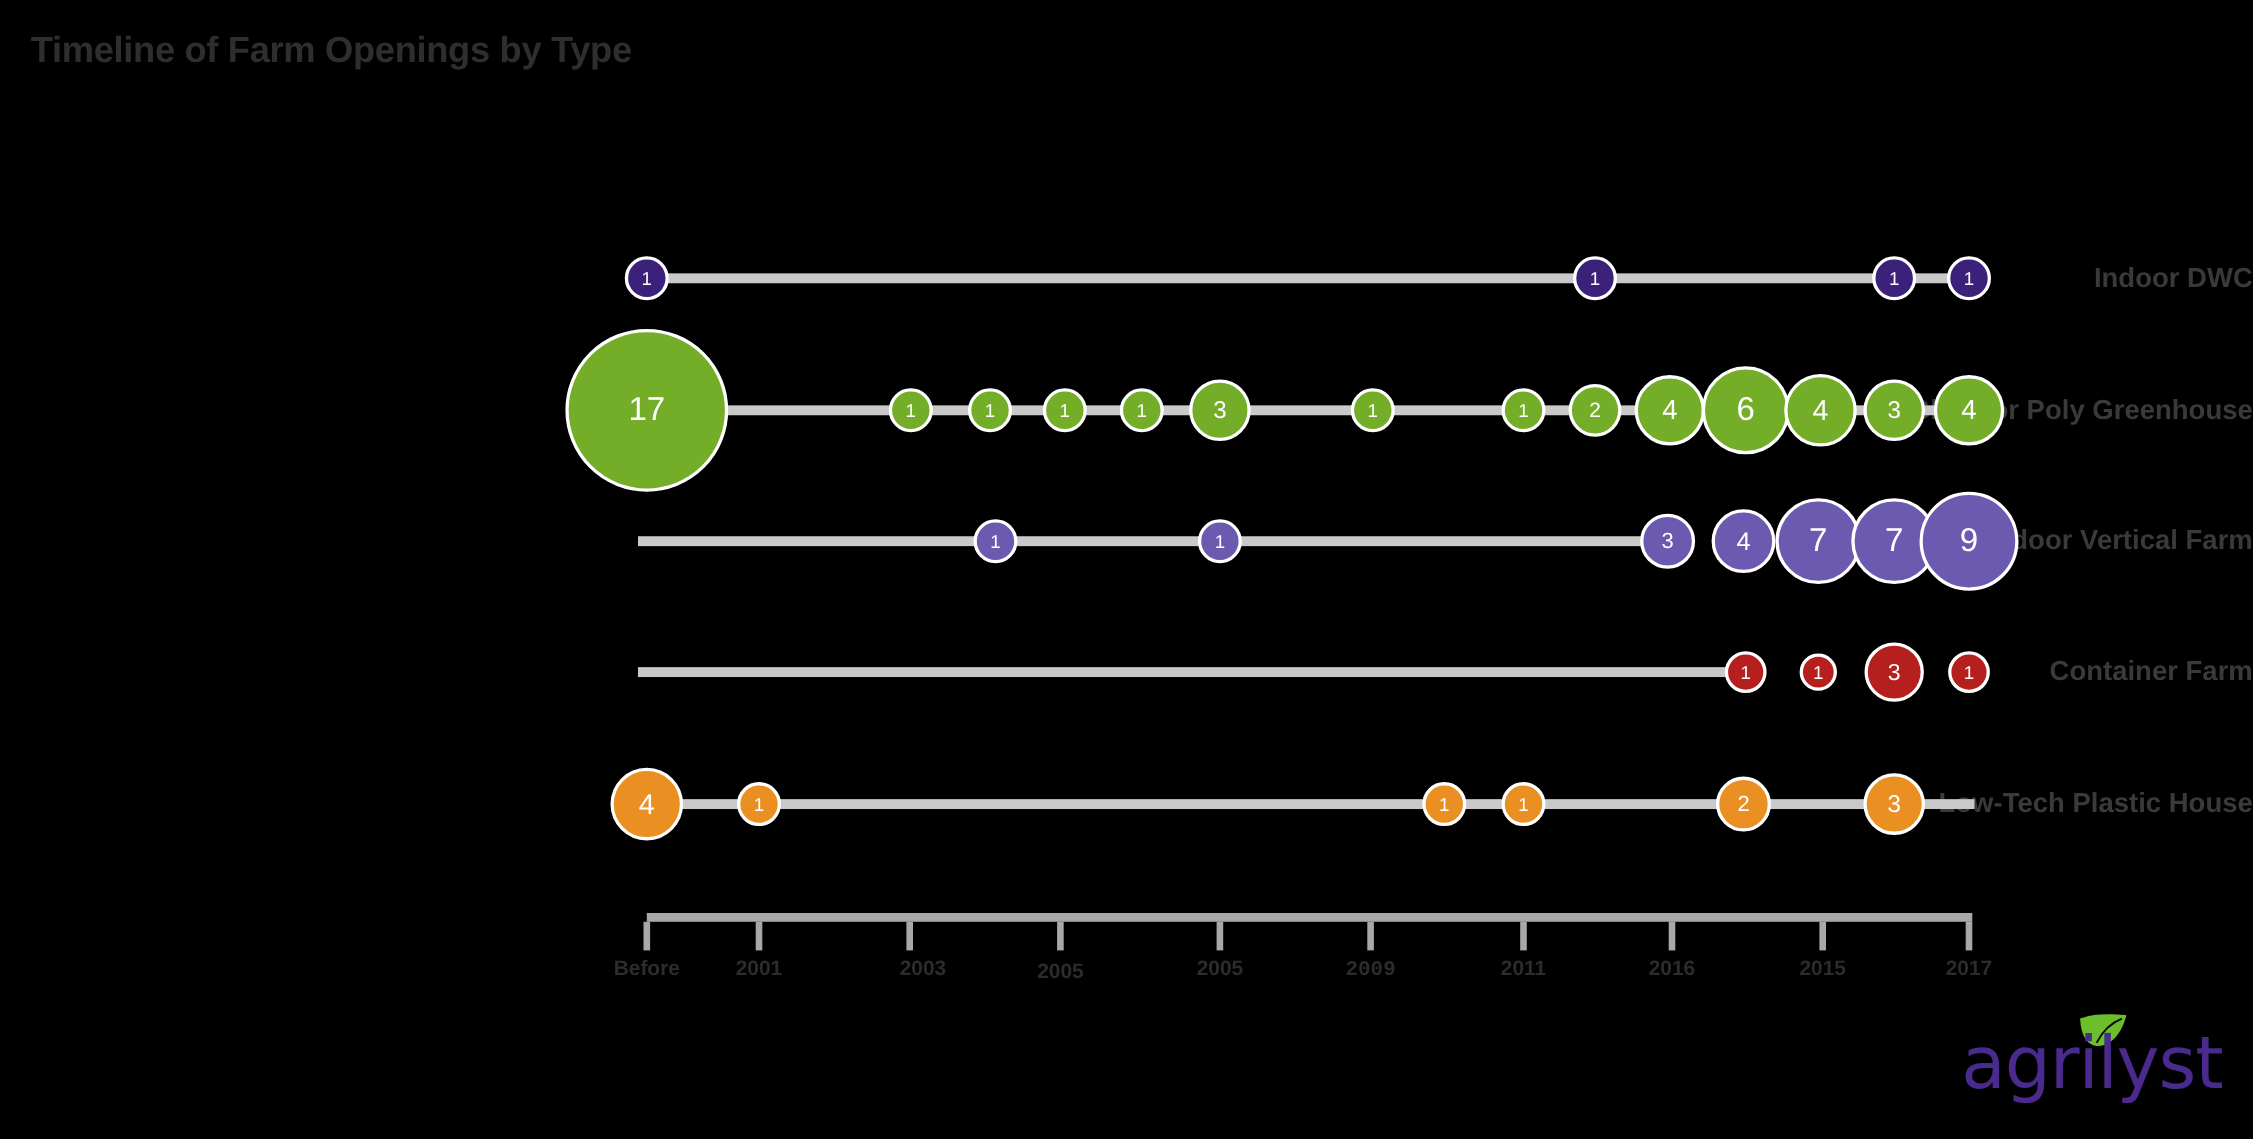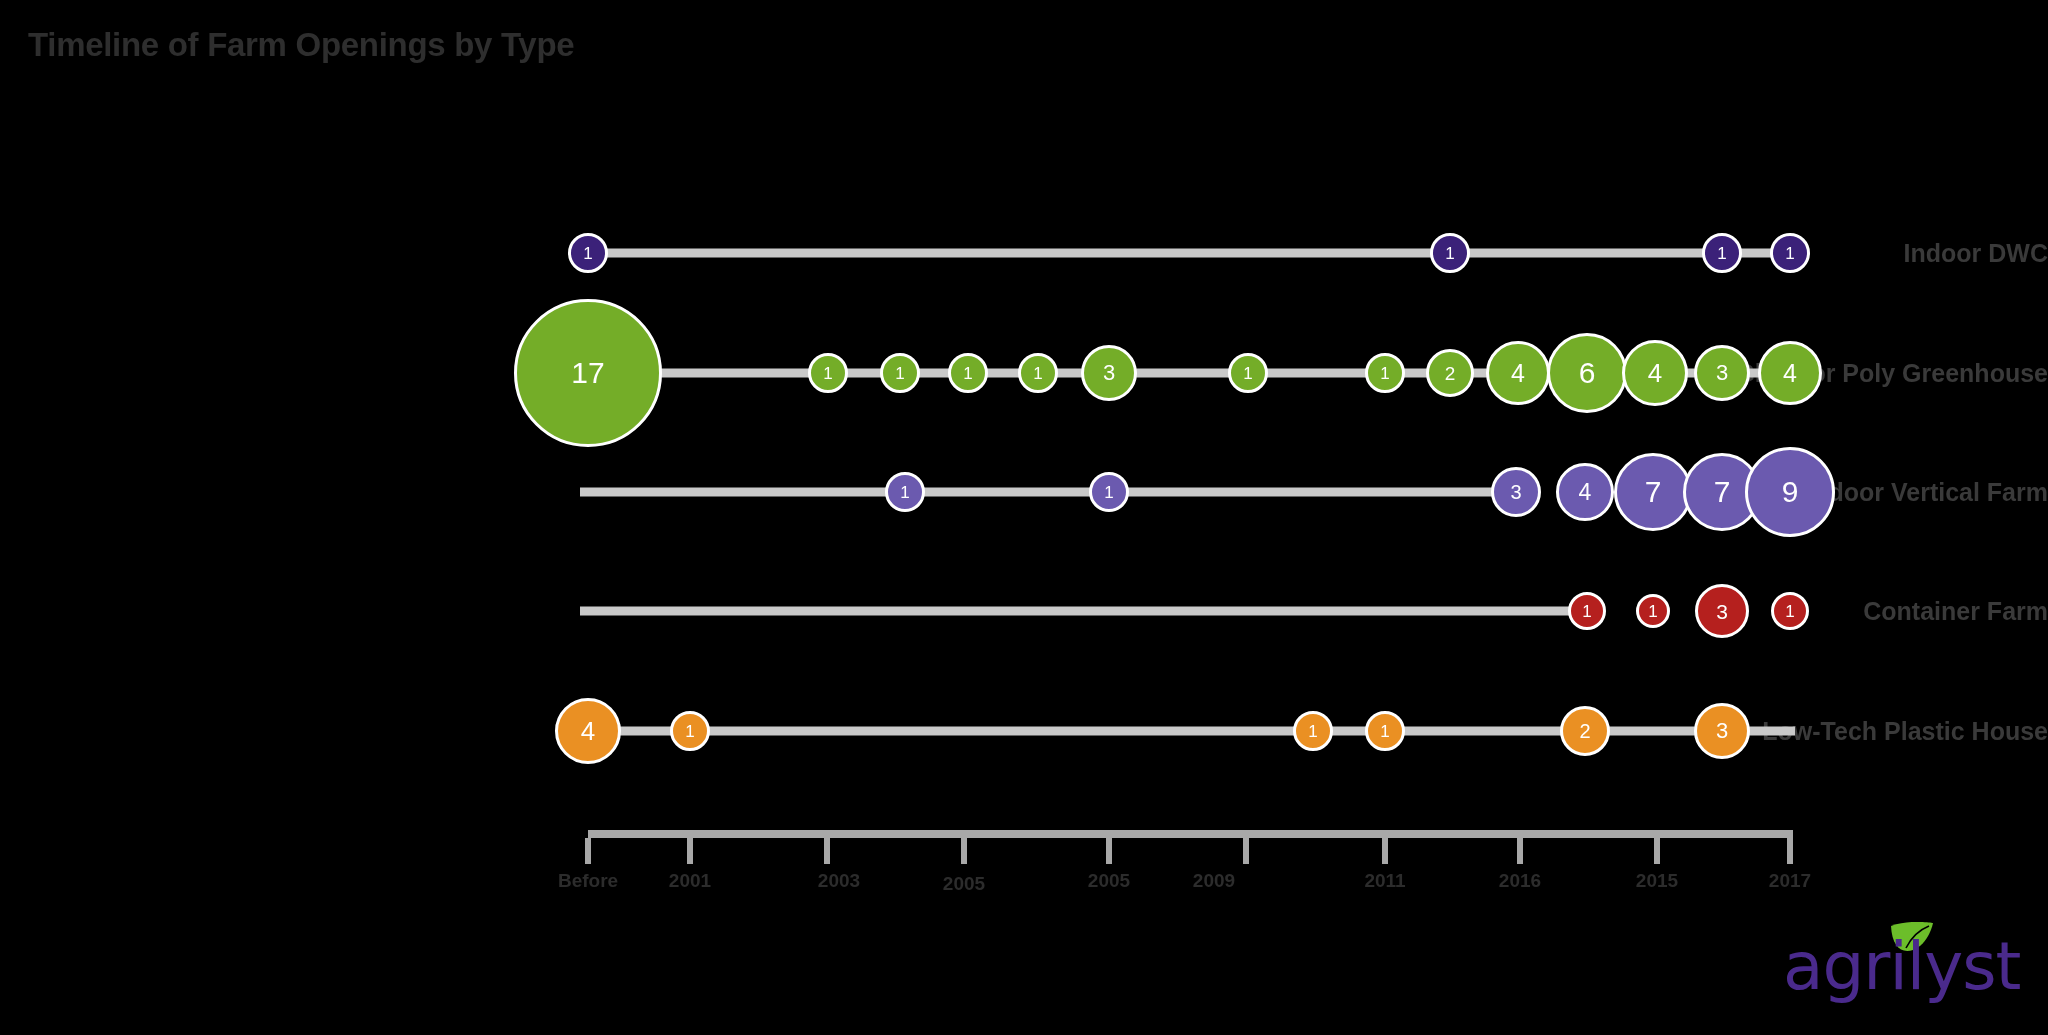--- a/index.html
+++ b/index.html
@@ -232,21 +232,21 @@
       <div class="axis-tick-label" style="left: 588px; top: 870px;">Before</div>
       <div class="axis-tick" style="left: 690px; top: 838px;"></div>
       <div class="axis-tick-label" style="left: 690px; top: 870px;">2001</div>
       <div class="axis-tick" style="left: 827px; top: 838px;"></div>
       <div class="axis-tick-label" style="left: 827px; top: 870px; margin-left: 12px;">2003</div>
       <div class="axis-tick" style="left: 964px; top: 838px;"></div>
       <div class="axis-tick-label" style="left: 964px; top: 838px; margin-top: 35px;">2005</div>
       <div class="axis-tick" style="left: 1109px; top: 838px;"></div>
       <div class="axis-tick-label" style="left: 1109px; top: 870px;">2005</div>
       <div class="axis-tick" style="left: 1246px; top: 838px;"></div>
-      <div class="axis-tick-label" style="left: 1214px; top: 870px;">2009</div>
+      <div class="axis-tick-label" style="left: 1246px; top: 870px; font-family: Liberation Mono, monospace;">2009</div>
       <div class="axis-tick" style="left: 1385px; top: 838px;"></div>
       <div class="axis-tick-label" style="left: 1385px; top: 870px;">2011</div>
       <div class="axis-tick" style="left: 1520px; top: 838px;"></div>
       <div class="axis-tick-label" style="left: 1520px; top: 870px;">2016</div>
       <div class="axis-tick" style="left: 1657px; top: 838px;"></div>
       <div class="axis-tick-label" style="left: 1657px; top: 870px;">2015</div>
       <div class="axis-tick" style="left: 1790px; top: 838px;"></div>
       <div class="axis-tick-label" style="left: 1790px; top: 870px;">2017</div>
     </div>
 

